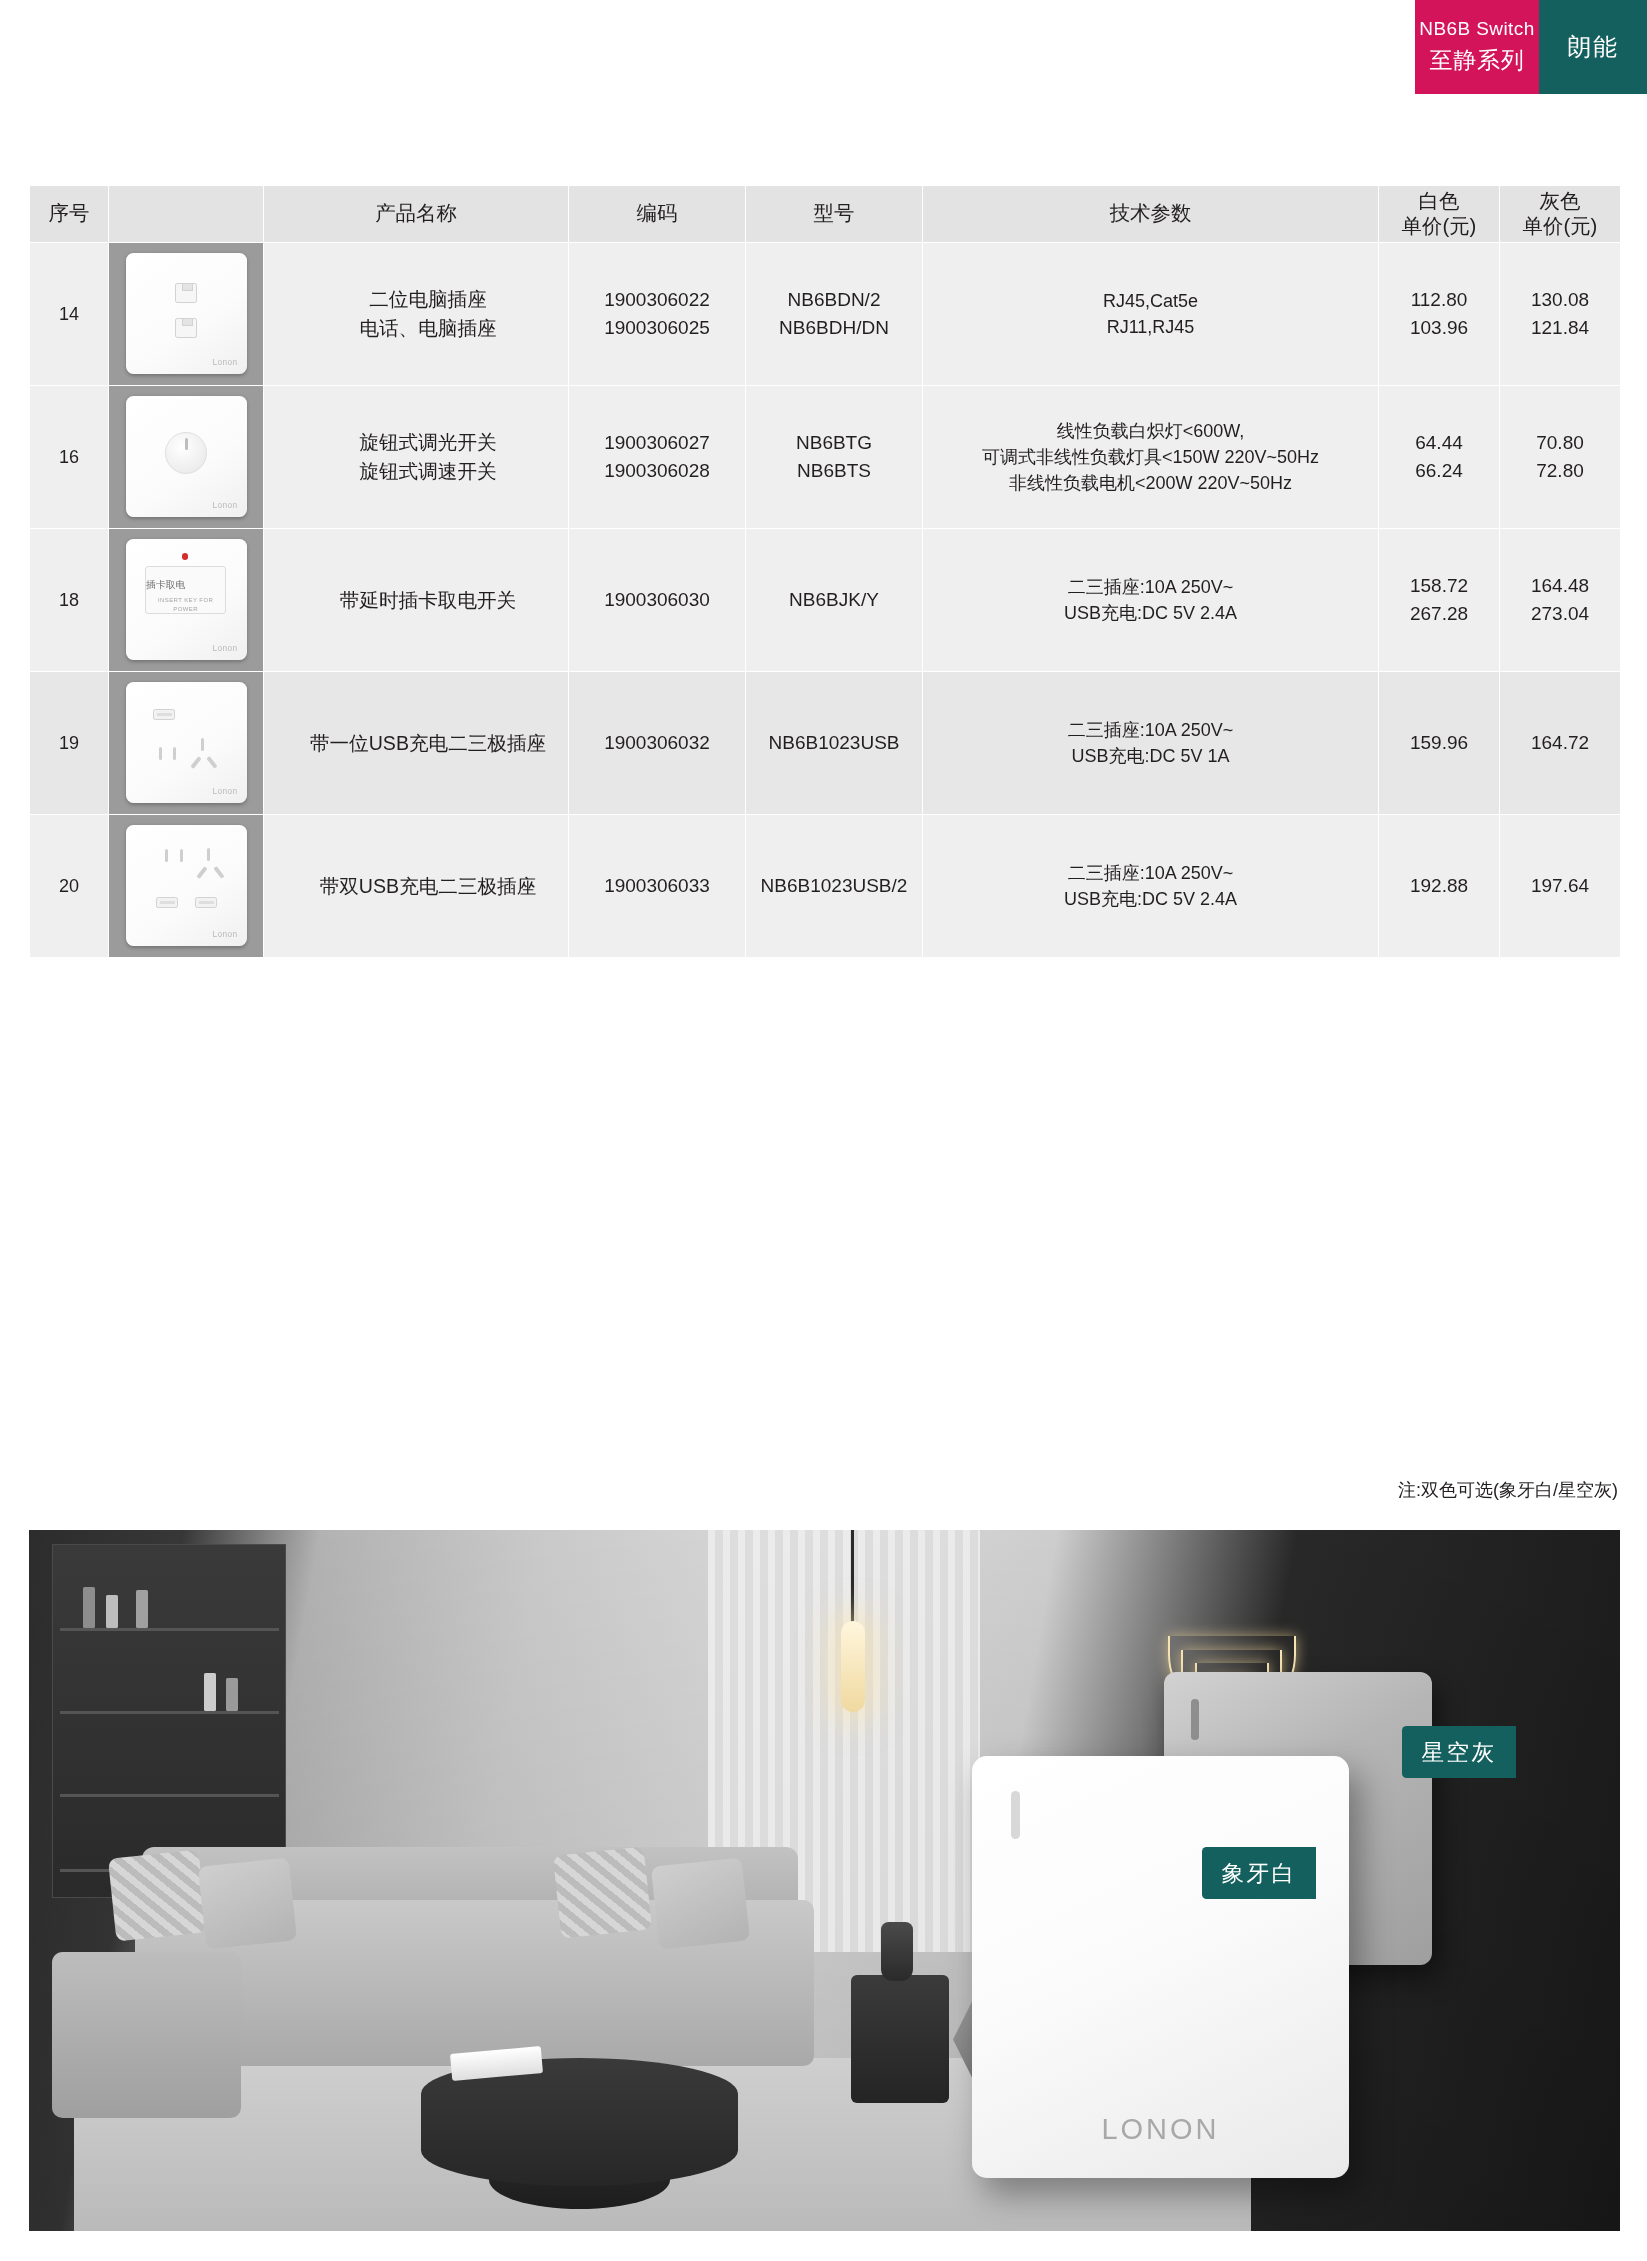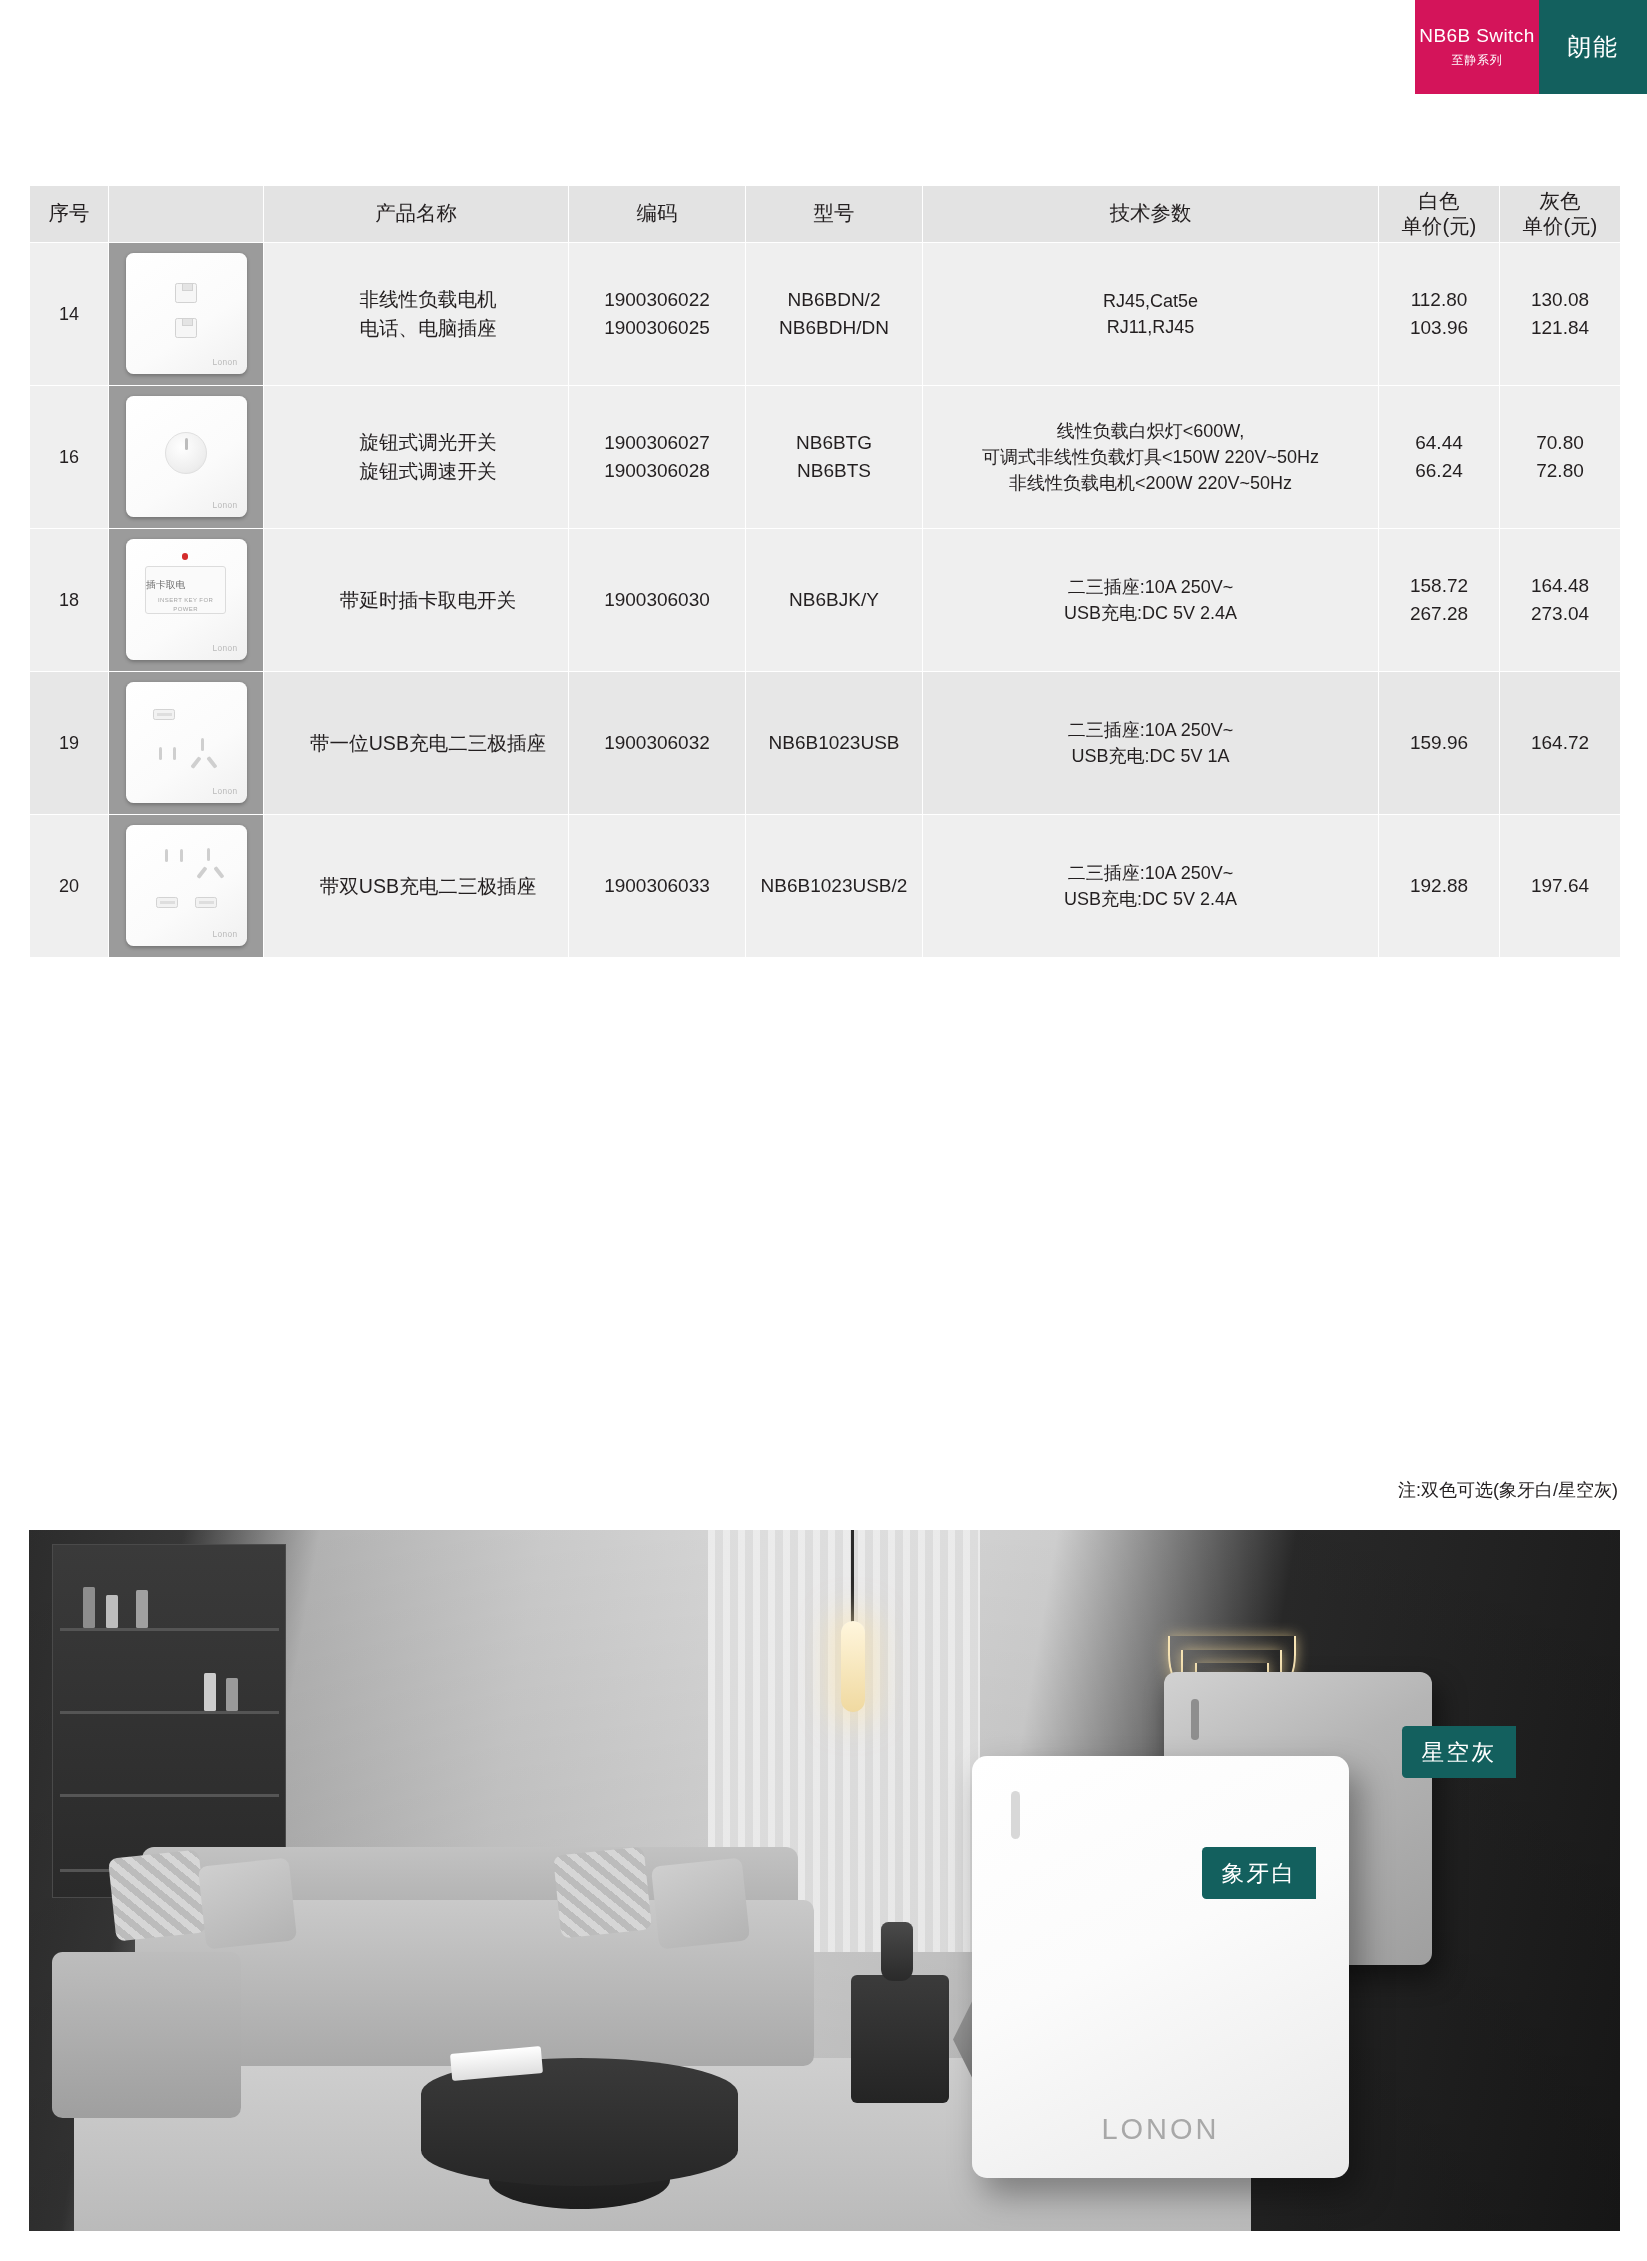--- a/index.html
+++ b/index.html
@@ -15,21 +15,21 @@
     position: absolute; top: 0; left: 0; width: 100%; height: 112px; text-align: right;
   }
   .badge-red {
     position: absolute; top: 0; right: 108px;
     width: 124px; height: 94px;
     background: #d4145a;
     color: #ffffff;
     display: flex; flex-direction: column; align-items: center; justify-content: center;
   }
   .badge-red .line1 { font-size: 19px; letter-spacing: 0.4px; }
-  .badge-red .line2 { font-size: 12px; margin-top: 4.5px; letter-spacing: 0.8px; }
+  .badge-red .line2 { font-size: 23px; margin-top: 4.5px; letter-spacing: 0.8px; }
   .badge-teal {
     position: absolute; top: 0; right: 0;
     width: 108px; height: 94px;
     background: #13605e;
     color: #ffffff;
     display: flex; align-items: center; justify-content: center;
     font-size: 24px; letter-spacing: 1.5px;
   }
 
   
@@ -321,21 +321,21 @@
 
       <tr>
         <td class="cell-no">14</td>
         <td class="cell-img">
           <div class="thumb">
             <div class="port" style="top:30px;"></div>
             <div class="port" style="top:65px;"></div>
             <div class="brand">Lonon</div>
           </div>
         </td>
-        <td class="cell-name" style="white-space:pre-line">非线性负载电机
+        <td class="cell-name" style="white-space:pre-line">二位电脑插座
 电话、电脑插座</td>
         <td style="white-space:pre-line">1900306022
 1900306025</td>
         <td style="white-space:pre-line">NB6BDN/2
 NB6BDH/DN</td>
         <td class="cell-spec" style="white-space:pre-line">RJ45,Cat5e
 RJ11,RJ45</td>
         <td class="cell-price" style="white-space:pre-line">112.80
 103.96</td>
         <td class="cell-price" style="white-space:pre-line">130.08

